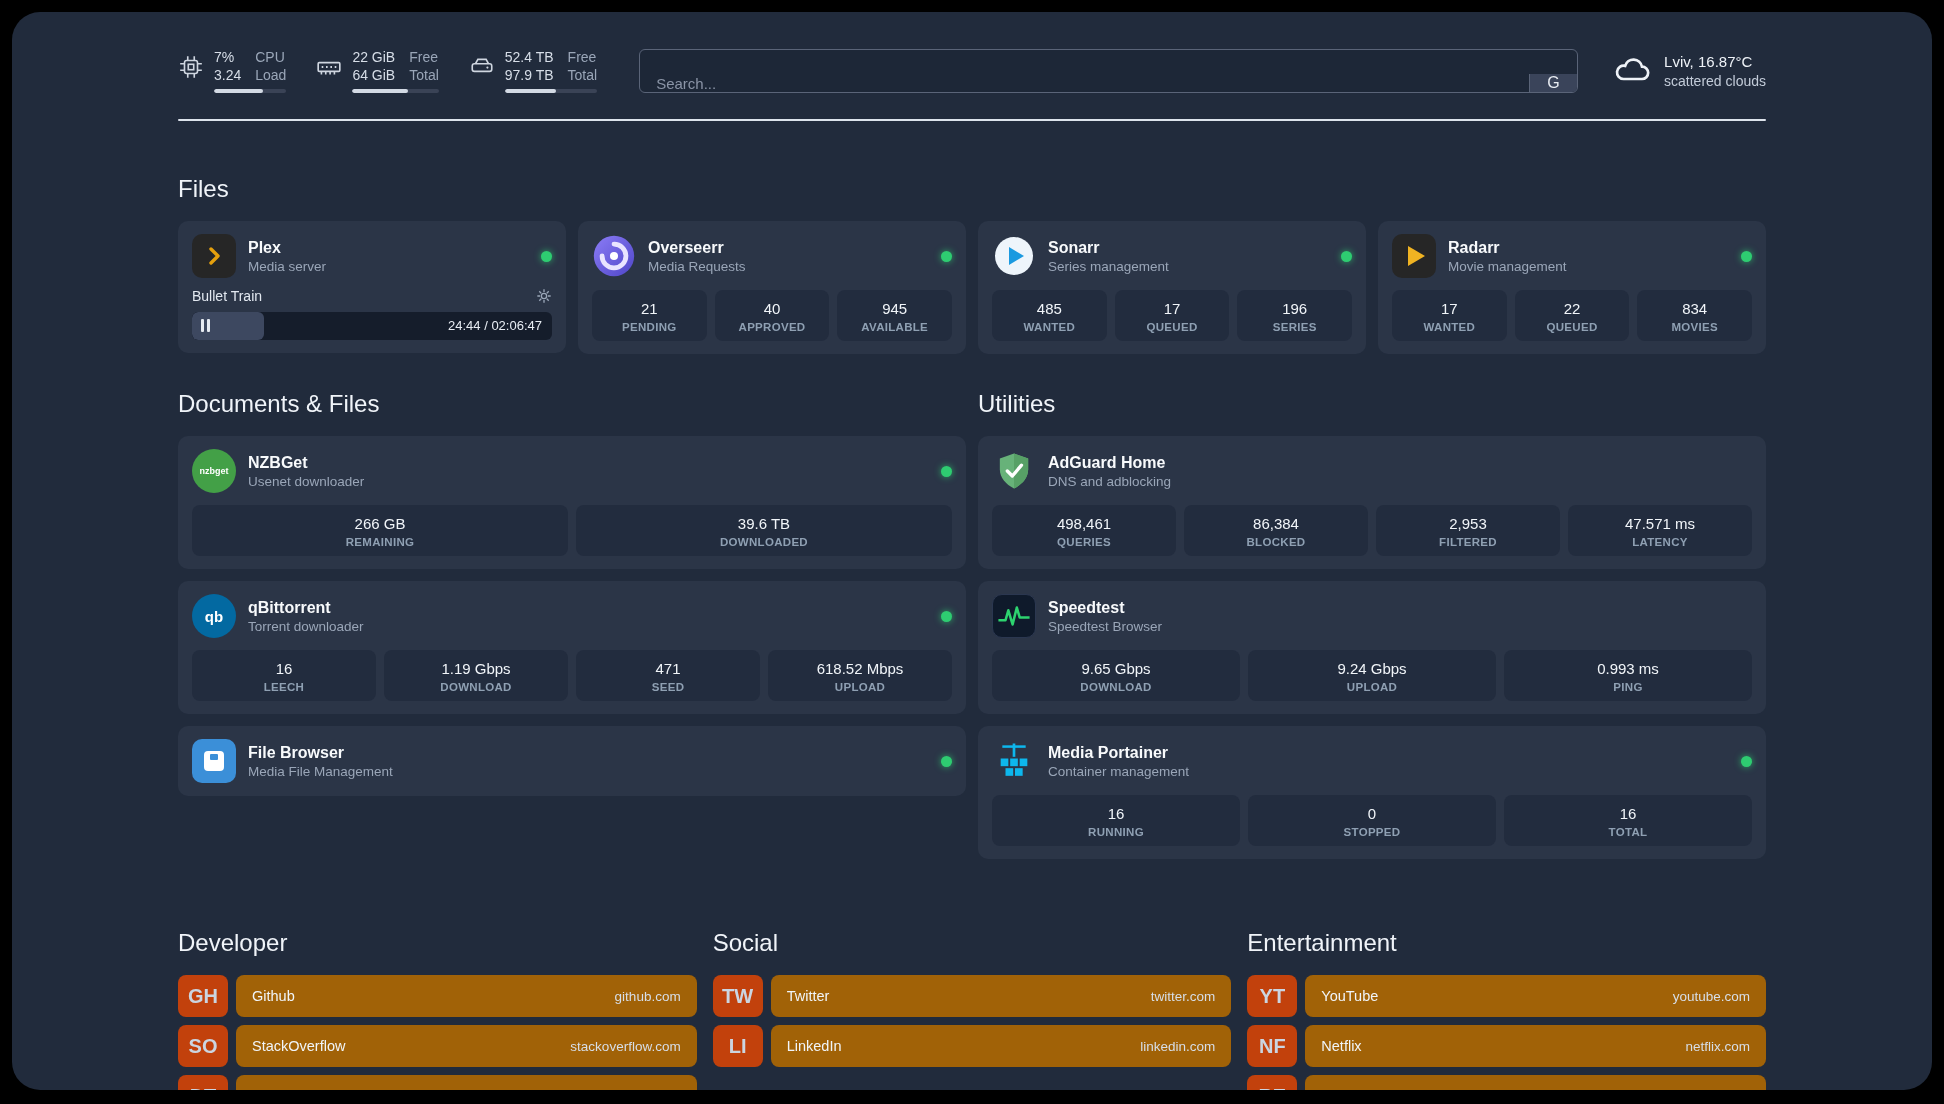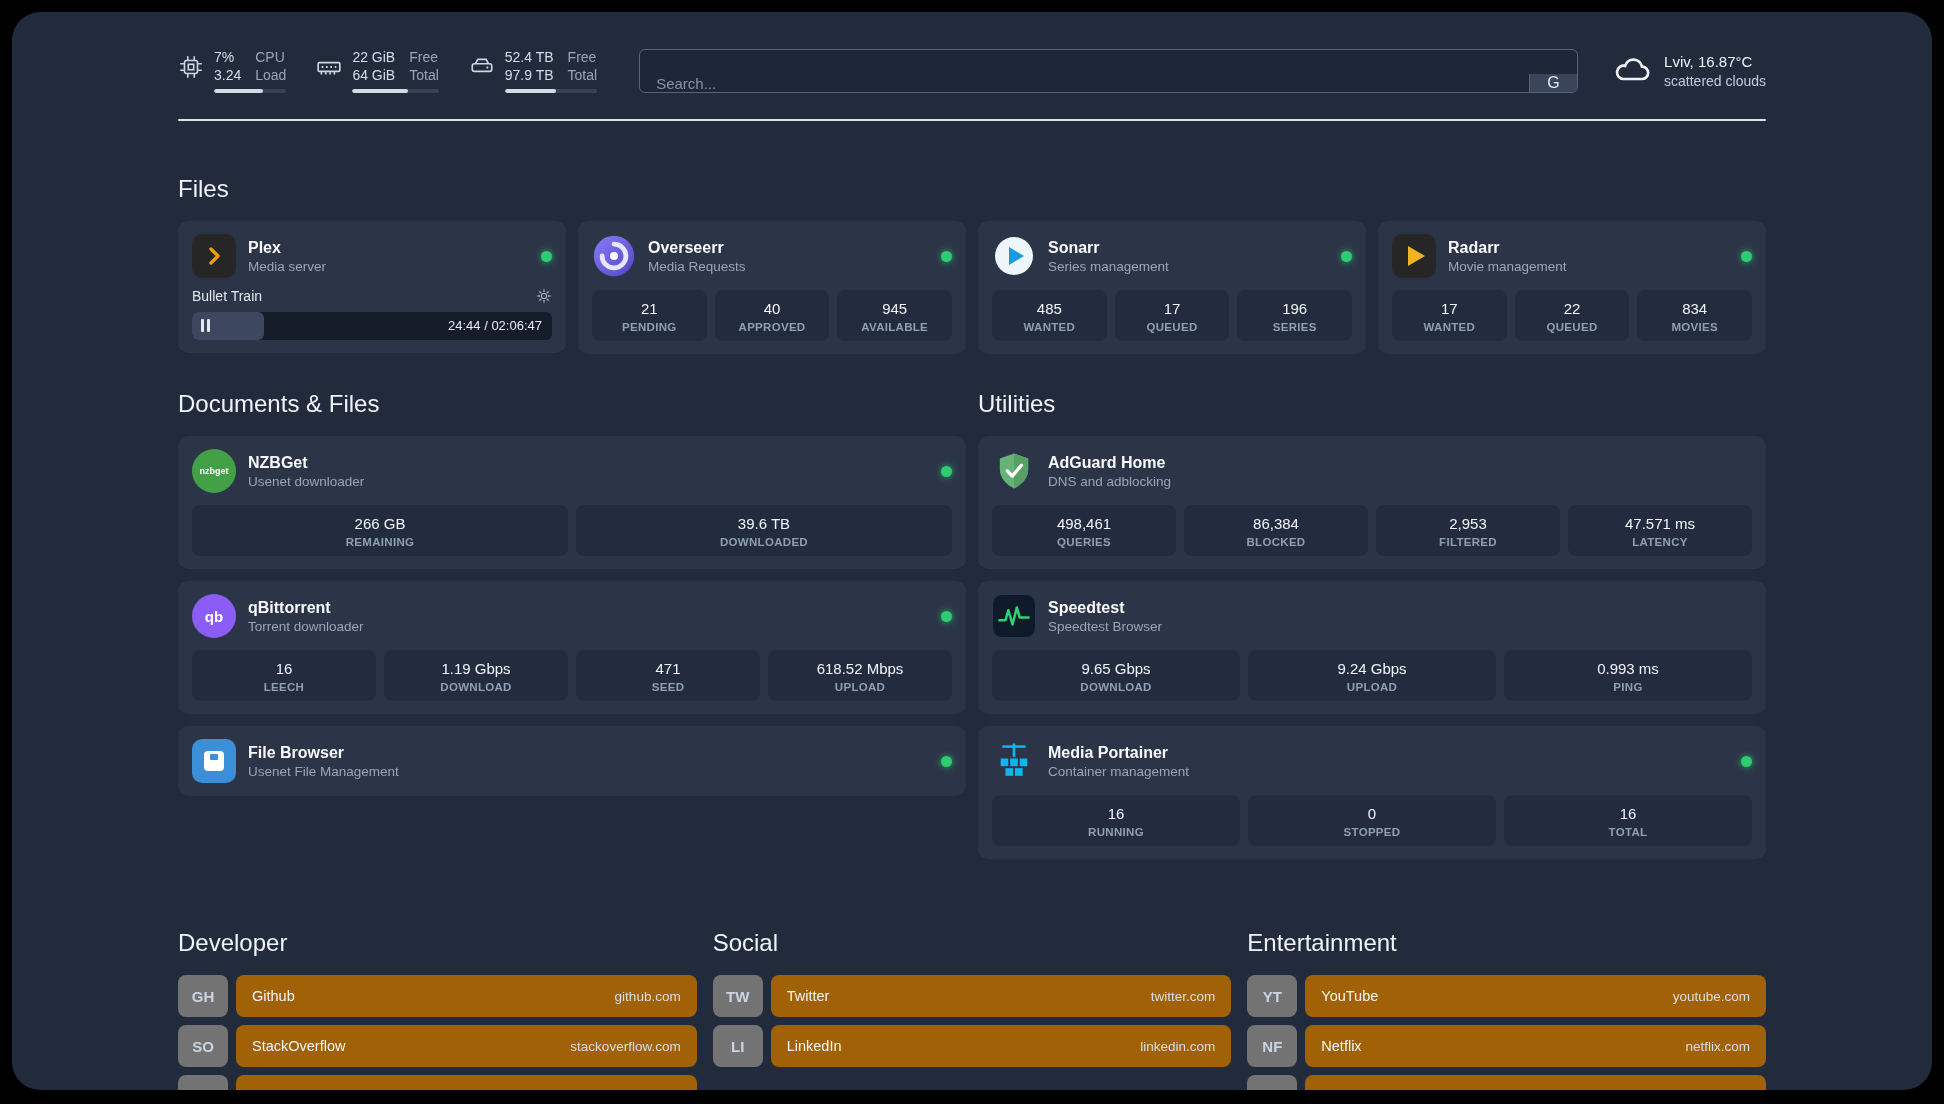--- a/index.html
+++ b/index.html
@@ -70,33 +70,33 @@
   
   .two-col { margin-top:36px; display:grid; grid-template-columns:1fr 1fr; gap:12px; align-items:start; }
   .col-stack { display:flex; flex-direction:column; gap:12px; }
   .col-title { margin-bottom:6px; }
 
   
   .bookmarks { margin-top:70px; display:grid; grid-template-columns:1fr 1fr 1fr; gap:16px; align-items:start; }
   .bm-col { display:flex; flex-direction:column; }
   .bm-title { margin-bottom:18px; }
   .bm-row { display:flex; gap:8px; margin-bottom:8px; cursor:pointer; }
-  .bm-abbr { width:50px; height:42px; background:#737373; border-radius:8px; color:#cbd5e1;
-             font-size:15px; font-weight:600; display:flex; align-items:center; justify-content:center; flex:none; }
+  .bm-abbr { width:50px; height:42px; background:#c2410c; border-radius:8px; color:#cbd5e1;
+             font-size:20px; font-weight:600; display:flex; align-items:center; justify-content:center; flex:none; }
   .bm-pill { flex:1; height:42px; background:#a16207; border-radius:8px; display:flex;
              align-items:center; justify-content:space-between; padding:0 16px; }
   .bm-name { color:#f1f5f9; font-size:14.5px; }
   .bm-url { color:#d7dee8; font-size:13.5px; }
 
   
   .bg-plex { background:#262626; }
   .bg-radarr { background:#262626; }
   .bg-nzbget { background:#43a047; border-radius:50%; }
   .nzbget-txt { color:#fff; font-size:9px; font-weight:700; }
-  .bg-qbit { background:#8b5cf6; border-radius:50%; }
+  .bg-qbit { background:#0369a1; border-radius:50%; }
   .qbit-txt { color:#fff; font-size:15px; font-weight:700; }
   .bg-filebrowser { background:#3b8fd8; }
   .fb-disk { width:20px; height:20px; background:#fff; border-radius:4px; position:relative; }
   .fb-disk::after { content:""; position:absolute; left:6px; top:3px; width:8px; height:6px; background:#3b8fd8; border-radius:1px; }
   .bg-speedtest { background:#0f1a2b; border:1px solid #2b3750; }
   .play-tri-blue { width:0; height:0; border-top:9px solid transparent; border-bottom:9px solid transparent;
                    border-left:15px solid #1b9ae0; margin-left:4px; }
   .play-tri-amber { width:0; height:0; border-top:10px solid transparent; border-bottom:10px solid transparent;
                     border-left:17px solid #f0b322; margin-left:5px; }
   .circle-white { width:38px; height:38px; border-radius:50%; background:#eef5fb;
@@ -394,21 +394,21 @@
         </div>
       </div>
 
       <div class="card">
         <div class="card-header">
           <div class="svc-icon bg-filebrowser">
             <span class="fb-disk"></span>
           </div>
           <div class="svc-meta">
             <div class="svc-name">File Browser</div>
-            <div class="svc-desc">Usenet File Management</div>
+            <div class="svc-desc">Media File Management</div>
           </div>
           <div class="status-dot"></div>
         </div>
       </div>
     </div>
 
     <div class="col-stack">
       <div class="section-title col-title">Utilities</div>
 
       <div class="card">

